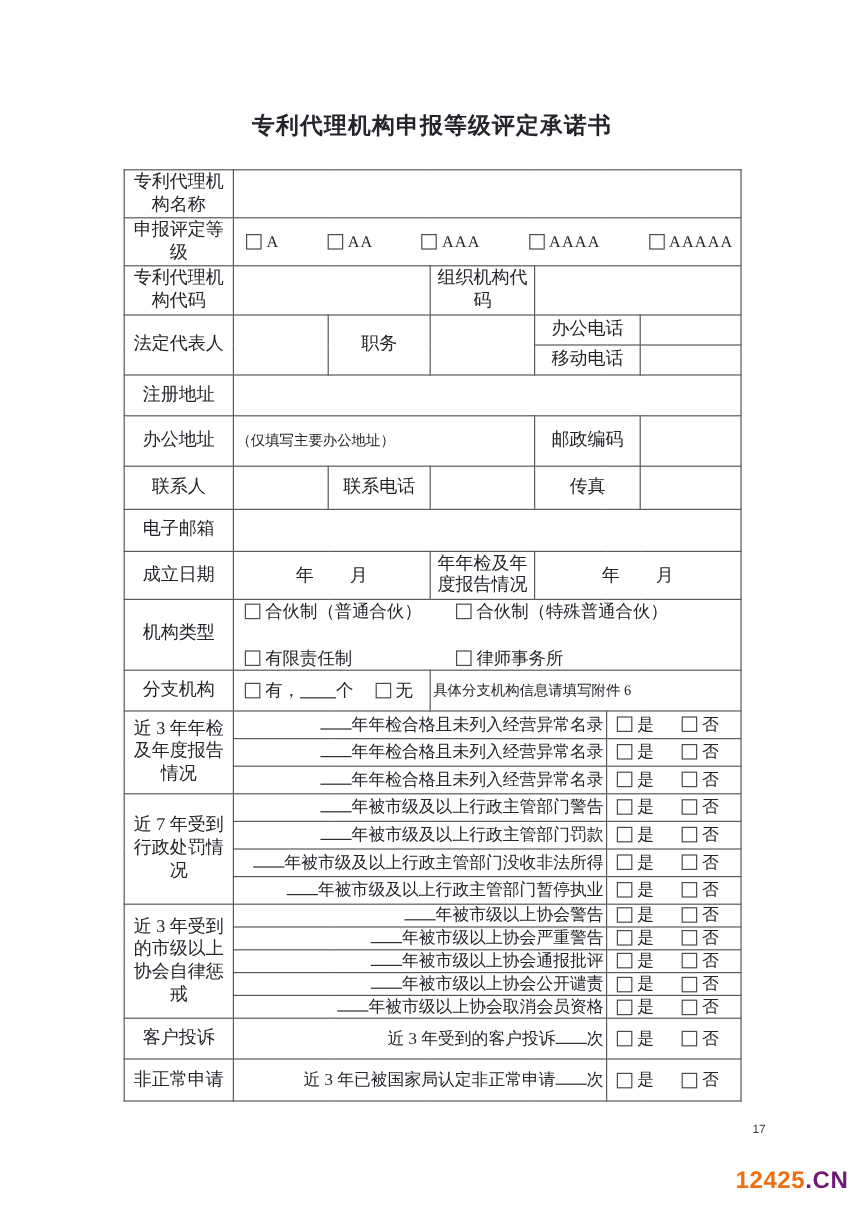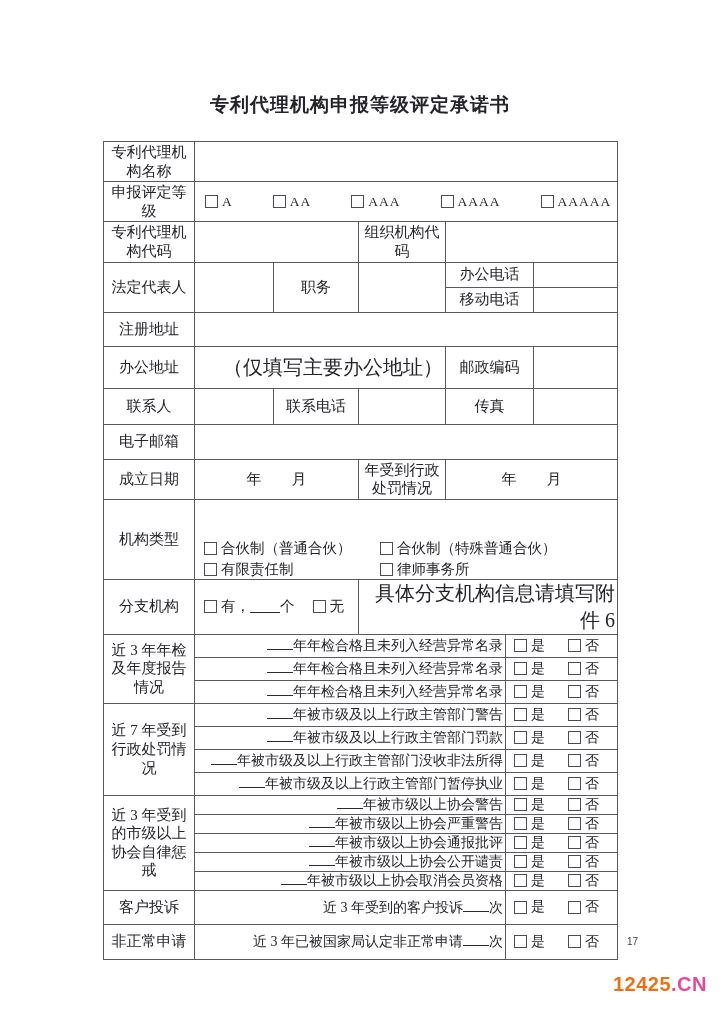--- a/index.html
+++ b/index.html
@@ -5,42 +5,42 @@
   html,body{margin:0;padding:0;background:#ffffff;}
   .page{position:relative;width:720px;height:1018px;background:#ffffff;overflow:hidden;
         font-family:"Liberation Serif","DejaVu Serif",serif;color:#24242b;}
   .title{position:absolute;top:92px;left:0;width:100%;text-align:center;margin:0;
          font-size:19px;font-weight:bold;letter-spacing:1px;}
   table.form{position:absolute;left:103px;top:141px;width:514px;
              border-collapse:collapse;table-layout:fixed;}
   td{border:1px solid #595960;padding:0 2px;font-size:15px;vertical-align:middle;
      overflow:hidden;}
   .lbl{text-align:center;line-height:1.24;padding:1px 4px;}
-  .note{text-align:right;font-size:20px;}
+  .note{text-align:left;font-size:12px;}
   .stmt{text-align:right;padding-left:4px;font-size:14px;line-height:1.15;}
   .blank{display:inline-block;width:26px;height:12px;border-bottom:1px solid #2b2b32;}
   .blank.w30{width:30px;}
   .cb{display:inline-block;width:11px;height:11px;border:1px solid #4b4b52;background:#fff;
       margin-right:4px;flex:0 0 auto;}
   .cbi{display:inline-flex;align-items:center;font-size:14px;white-space:nowrap;}
   .yn-wrap{display:flex;justify-content:space-between;align-items:center;padding:0 16px 0 6px;}
   .grade-row{display:flex;align-items:center;column-gap:40px;padding-left:8px;}
   .grade-row .cbi{font-size:13.5px;letter-spacing:1px;}
-  .orgtype-grid{display:grid;grid-template-columns:176px auto;row-gap:2px;padding-left:7px;margin-top:39px;}
+  .orgtype-grid{display:grid;grid-template-columns:176px auto;row-gap:20px;padding-left:7px;}
   .orgtype-grid .cbi{font-size:14.5px;}
   .branch-line{display:flex;align-items:center;padding-left:7px;}
   .branch-line .cbi{font-size:14.5px;}
   .branch-gap{display:inline-block;width:18px;}
   .date-pair{display:flex;justify-content:center;column-gap:30px;}
   .page-number{position:absolute;left:627px;top:936px;font-size:10px;color:#3d3d3d;
                font-family:"Liberation Sans",sans-serif;}
   .watermark{position:absolute;right:13px;top:973px;font-size:20px;font-weight:bold;
              letter-spacing:0.5px;font-family:"Liberation Sans",sans-serif;}
   .wm-site{color:#f06f10;margin-left:27px;}
-  .wm-tld{color:#ec4899;}
+  .wm-tld{color:#701a75;}
 </style>
 </head>
 <body>
 
 <div class="page">
 
   <h1 class="title">专利代理机构申报等级评定承诺书</h1>
 
   <table class="form">
     <colgroup>
@@ -134,21 +134,21 @@
       </tr>
 
       <tr style="height:38px">
         <td class="lbl">成立日期</td>
         <td colspan="2">
           <div class="date-pair">
               <span>年</span>
               <span>月</span>
             </div>
         </td>
-        <td class="lbl">年受到行政处罚情况</td>
+        <td class="lbl">年年检及年度报告情况</td>
         <td colspan="3">
           <div class="date-pair">
               <span>年</span>
               <span>月</span>
             </div>
         </td>
       </tr>
 
       <tr style="height:40px">
         <td class="lbl">机构类型</td>

